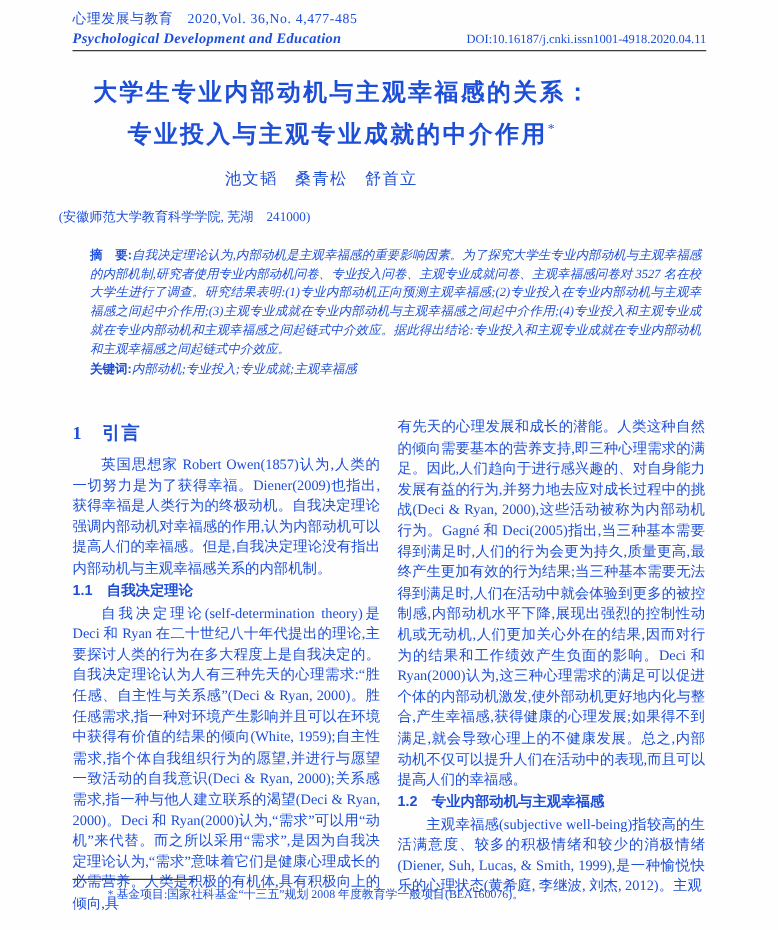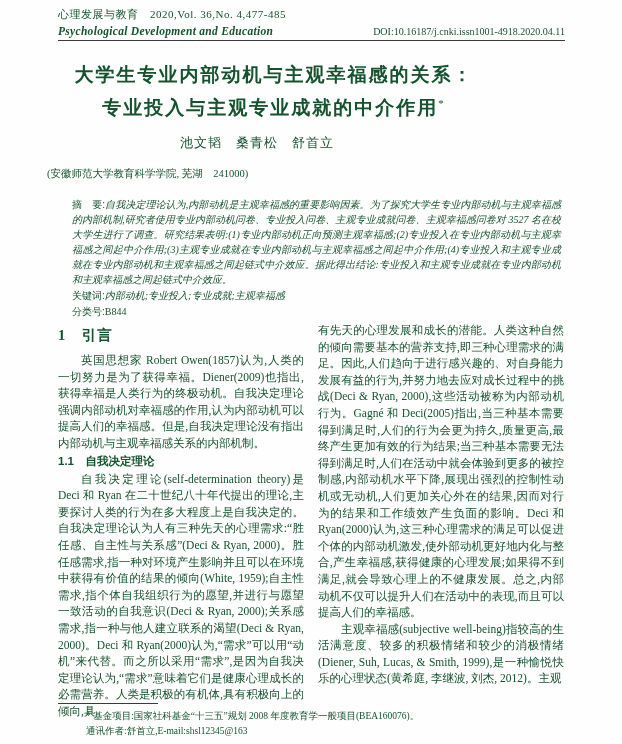--- a/index.html
+++ b/index.html
@@ -1,42 +1,42 @@
 <!DOCTYPE html>
 <html><head>
 <meta charset="utf-8">
 <style>
   html,body{margin:0;padding:0;background:#e8e8e8;}
   .page{
     position:relative;width:622px;height:744px;background:#fefefe;
-    font-family:"Liberation Serif","DejaVu Serif",serif;color:#14532d;
+    font-family:"Liberation Serif","DejaVu Serif",serif;color:#1d4ed8;
     overflow:hidden;margin:0 auto;
   }
   
   .header{position:absolute;left:58px;width:507px;top:7px;}
   .header-cn{font-size:11px;letter-spacing:0.5px;}
   .header-row2{display:flex;justify-content:space-between;align-items:center;margin-top:3px;}
   .journal-en{font-weight:bold;font-style:italic;font-size:11.5px;letter-spacing:0.3px;}
   .doi{font-size:10px;}
   .header-rule{position:absolute;left:58px;width:507px;top:40px;border-top:1.3px solid #3a3a3a;height:0;}
   
   .title-block{position:absolute;left:0;width:548px;top:60px;text-align:center;}
   .title-line{font-size:19px;font-weight:600;letter-spacing:2px;line-height:29px;}
   .title-line sup{font-size:11px;font-weight:400;}
   .authors{position:absolute;left:0;width:514px;top:134px;text-align:center;font-size:13px;letter-spacing:1px;}
   .affiliation{position:absolute;left:0;width:582px;top:167px;font-size:10.5px;margin-left:47px;}
   
   .abstract-block{position:absolute;left:72px;width:489px;top:197px;font-size:10px;line-height:15px;text-align:justify;}
   .abstract-text{font-style:italic;}
-  .inline-label{font-weight:normal;font-style:normal;font-family:"Liberation Sans","DejaVu Sans",sans-serif;font-size:10px;}
+  .inline-label{font-weight:bold;font-style:normal;font-family:"Liberation Sans","DejaVu Sans",sans-serif;font-size:10px;}
   .kw-line{margin-top:1px;}
   .kw-text{font-style:italic;}
   .cls-line{margin-top:1px;}
   
-  .columns{position:absolute;left:58px;width:507px;top:322px;display:flex;gap:14px;}
+  .columns{position:absolute;left:58px;width:507px;top:334px;display:flex;gap:14px;}
   .col{width:246px;font-size:11.5px;line-height:16.6px;text-align:justify;}
   .sec-h1{font-size:14.5px;font-weight:bold;letter-spacing:1px;margin:2px 0 6px 0;line-height:22px;}
   .sec-h2{font-size:11.5px;font-weight:bold;font-family:"Liberation Sans","DejaVu Sans",sans-serif;margin:1px 0 1px 0;line-height:17px;}
   .para{text-indent:2em;}
   .para-cont{text-indent:0;}
   
   .footnote{position:absolute;left:58px;width:500px;top:703px;font-size:9.5px;line-height:15px;}
   .footnote-rule{width:100px;border-top:1px solid #3a3a3a;height:0;margin-bottom:5px;}
   .footnote-line{padding-left:28px;}
 </style>
@@ -58,35 +58,34 @@
     <div class="title-line">大学生专业内部动机与主观幸福感的关系：</div>
     <div class="title-line"><span>专业投入与主观专业成就的中介作用</span><sup>*</sup></div>
   </div>
 
   <div class="authors">池文韬　桑青松　舒首立</div>
   <div class="affiliation">(安徽师范大学教育科学学院, 芜湖　241000)</div>
 
   <div class="abstract-block">
     <div><span class="inline-label">摘　要:</span><span class="abstract-text">自我决定理论认为,内部动机是主观幸福感的重要影响因素。为了探究大学生专业内部动机与主观幸福感的内部机制,研究者使用专业内部动机问卷、专业投入问卷、主观专业成就问卷、主观幸福感问卷对 3527 名在校大学生进行了调查。研究结果表明:(1)专业内部动机正向预测主观幸福感;(2)专业投入在专业内部动机与主观幸福感之间起中介作用;(3)主观专业成就在专业内部动机与主观幸福感之间起中介作用;(4)专业投入和主观专业成就在专业内部动机和主观幸福感之间起链式中介效应。据此得出结论:专业投入和主观专业成就在专业内部动机和主观幸福感之间起链式中介效应。</span></div>
     <div class="kw-line"><span class="inline-label">关键词:</span><span class="kw-text">内部动机;专业投入;专业成就;主观幸福感</span></div>
-    <div class="cls-line"><span class="inline-label">分类号:</span><span>B844</span></div>
   </div>
 
   <div class="columns">
     <div class="col">
       <div class="sec-h1">1　引言</div>
       <div class="para">英国思想家 Robert Owen(1857)认为,人类的一切努力是为了获得幸福。Diener(2009)也指出,获得幸福是人类行为的终极动机。自我决定理论强调内部动机对幸福感的作用,认为内部动机可以提高人们的幸福感。但是,自我决定理论没有指出内部动机与主观幸福感关系的内部机制。</div>
       <div class="sec-h2">1.1　自我决定理论</div>
       <div class="para">自我决定理论(self-determination theory)是 Deci 和 Ryan 在二十世纪八十年代提出的理论,主要探讨人类的行为在多大程度上是自我决定的。自我决定理论认为人有三种先天的心理需求:“胜任感、自主性与关系感”(Deci &amp; Ryan, 2000)。胜任感需求,指一种对环境产生影响并且可以在环境中获得有价值的结果的倾向(White, 1959);自主性需求,指个体自我组织行为的愿望,并进行与愿望一致活动的自我意识(Deci &amp; Ryan, 2000);关系感需求,指一种与他人建立联系的渴望(Deci &amp; Ryan, 2000)。Deci 和 Ryan(2000)认为,“需求”可以用“动机”来代替。而之所以采用“需求”,是因为自我决定理论认为,“需求”意味着它们是健康心理成长的必需营养。人类是积极的有机体,具有积极向上的倾向,具</div>
     </div>
     <div class="col">
       <div class="para-cont">有先天的心理发展和成长的潜能。人类这种自然的倾向需要基本的营养支持,即三种心理需求的满足。因此,人们趋向于进行感兴趣的、对自身能力发展有益的行为,并努力地去应对成长过程中的挑战(Deci &amp; Ryan, 2000),这些活动被称为内部动机行为。Gagné 和 Deci(2005)指出,当三种基本需要得到满足时,人们的行为会更为持久,质量更高,最终产生更加有效的行为结果;当三种基本需要无法得到满足时,人们在活动中就会体验到更多的被控制感,内部动机水平下降,展现出强烈的控制性动机或无动机,人们更加关心外在的结果,因而对行为的结果和工作绩效产生负面的影响。Deci 和 Ryan(2000)认为,这三种心理需求的满足可以促进个体的内部动机激发,使外部动机更好地内化与整合,产生幸福感,获得健康的心理发展;如果得不到满足,就会导致心理上的不健康发展。总之,内部动机不仅可以提升人们在活动中的表现,而且可以提高人们的幸福感。</div>
+      <div class="sec-h2">1.2　专业内部动机与主观幸福感</div>
       <div class="para">主观幸福感(subjective well-being)指较高的生活满意度、较多的积极情绪和较少的消极情绪(Diener, Suh, Lucas, &amp; Smith, 1999),是一种愉悦快乐的心理状态(黄希庭, 李继波, 刘杰, 2012)。主观</div>
     </div>
   </div>
 
   <div class="footnote">
     <div class="footnote-rule"></div>
     <div class="footnote-line">* 基金项目:国家社科基金“十三五”规划 2008 年度教育学一般项目(BEA160076)。</div>
-    <div class="footnote-line">通讯作者:舒首立,E-mail:shsl12345@163</div>
   </div>
 
 </div>
 
 </body></html>

